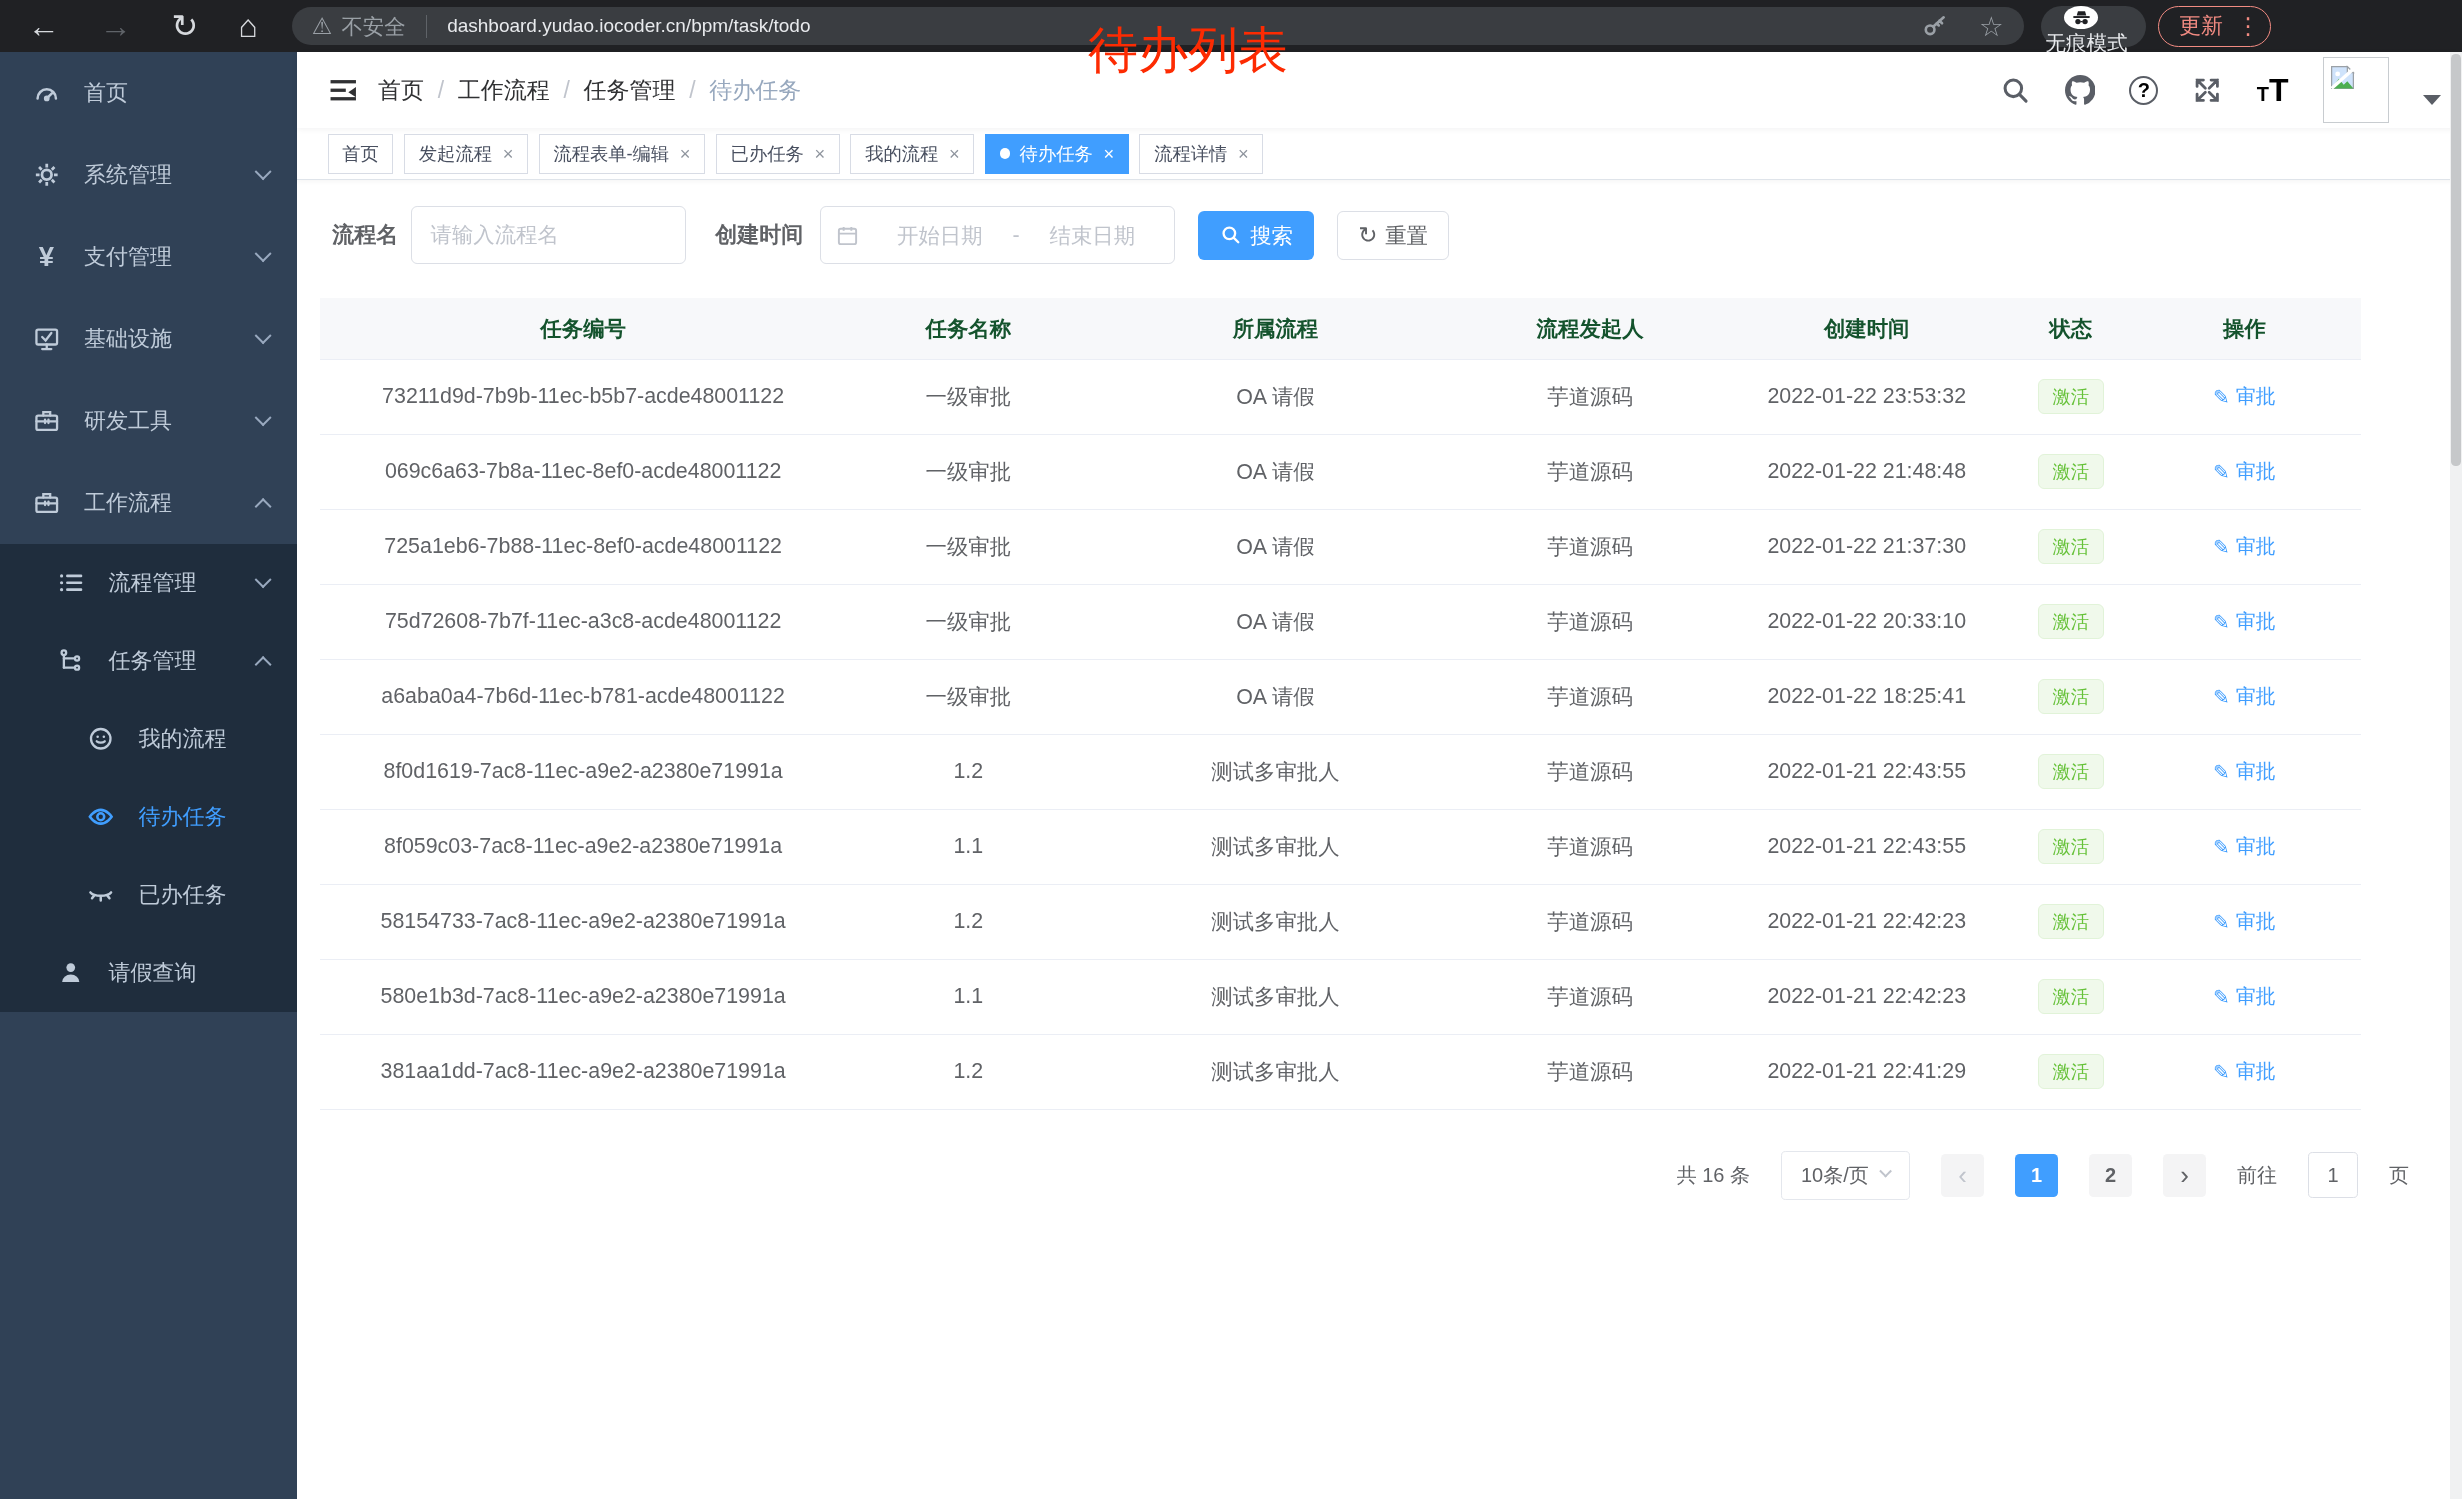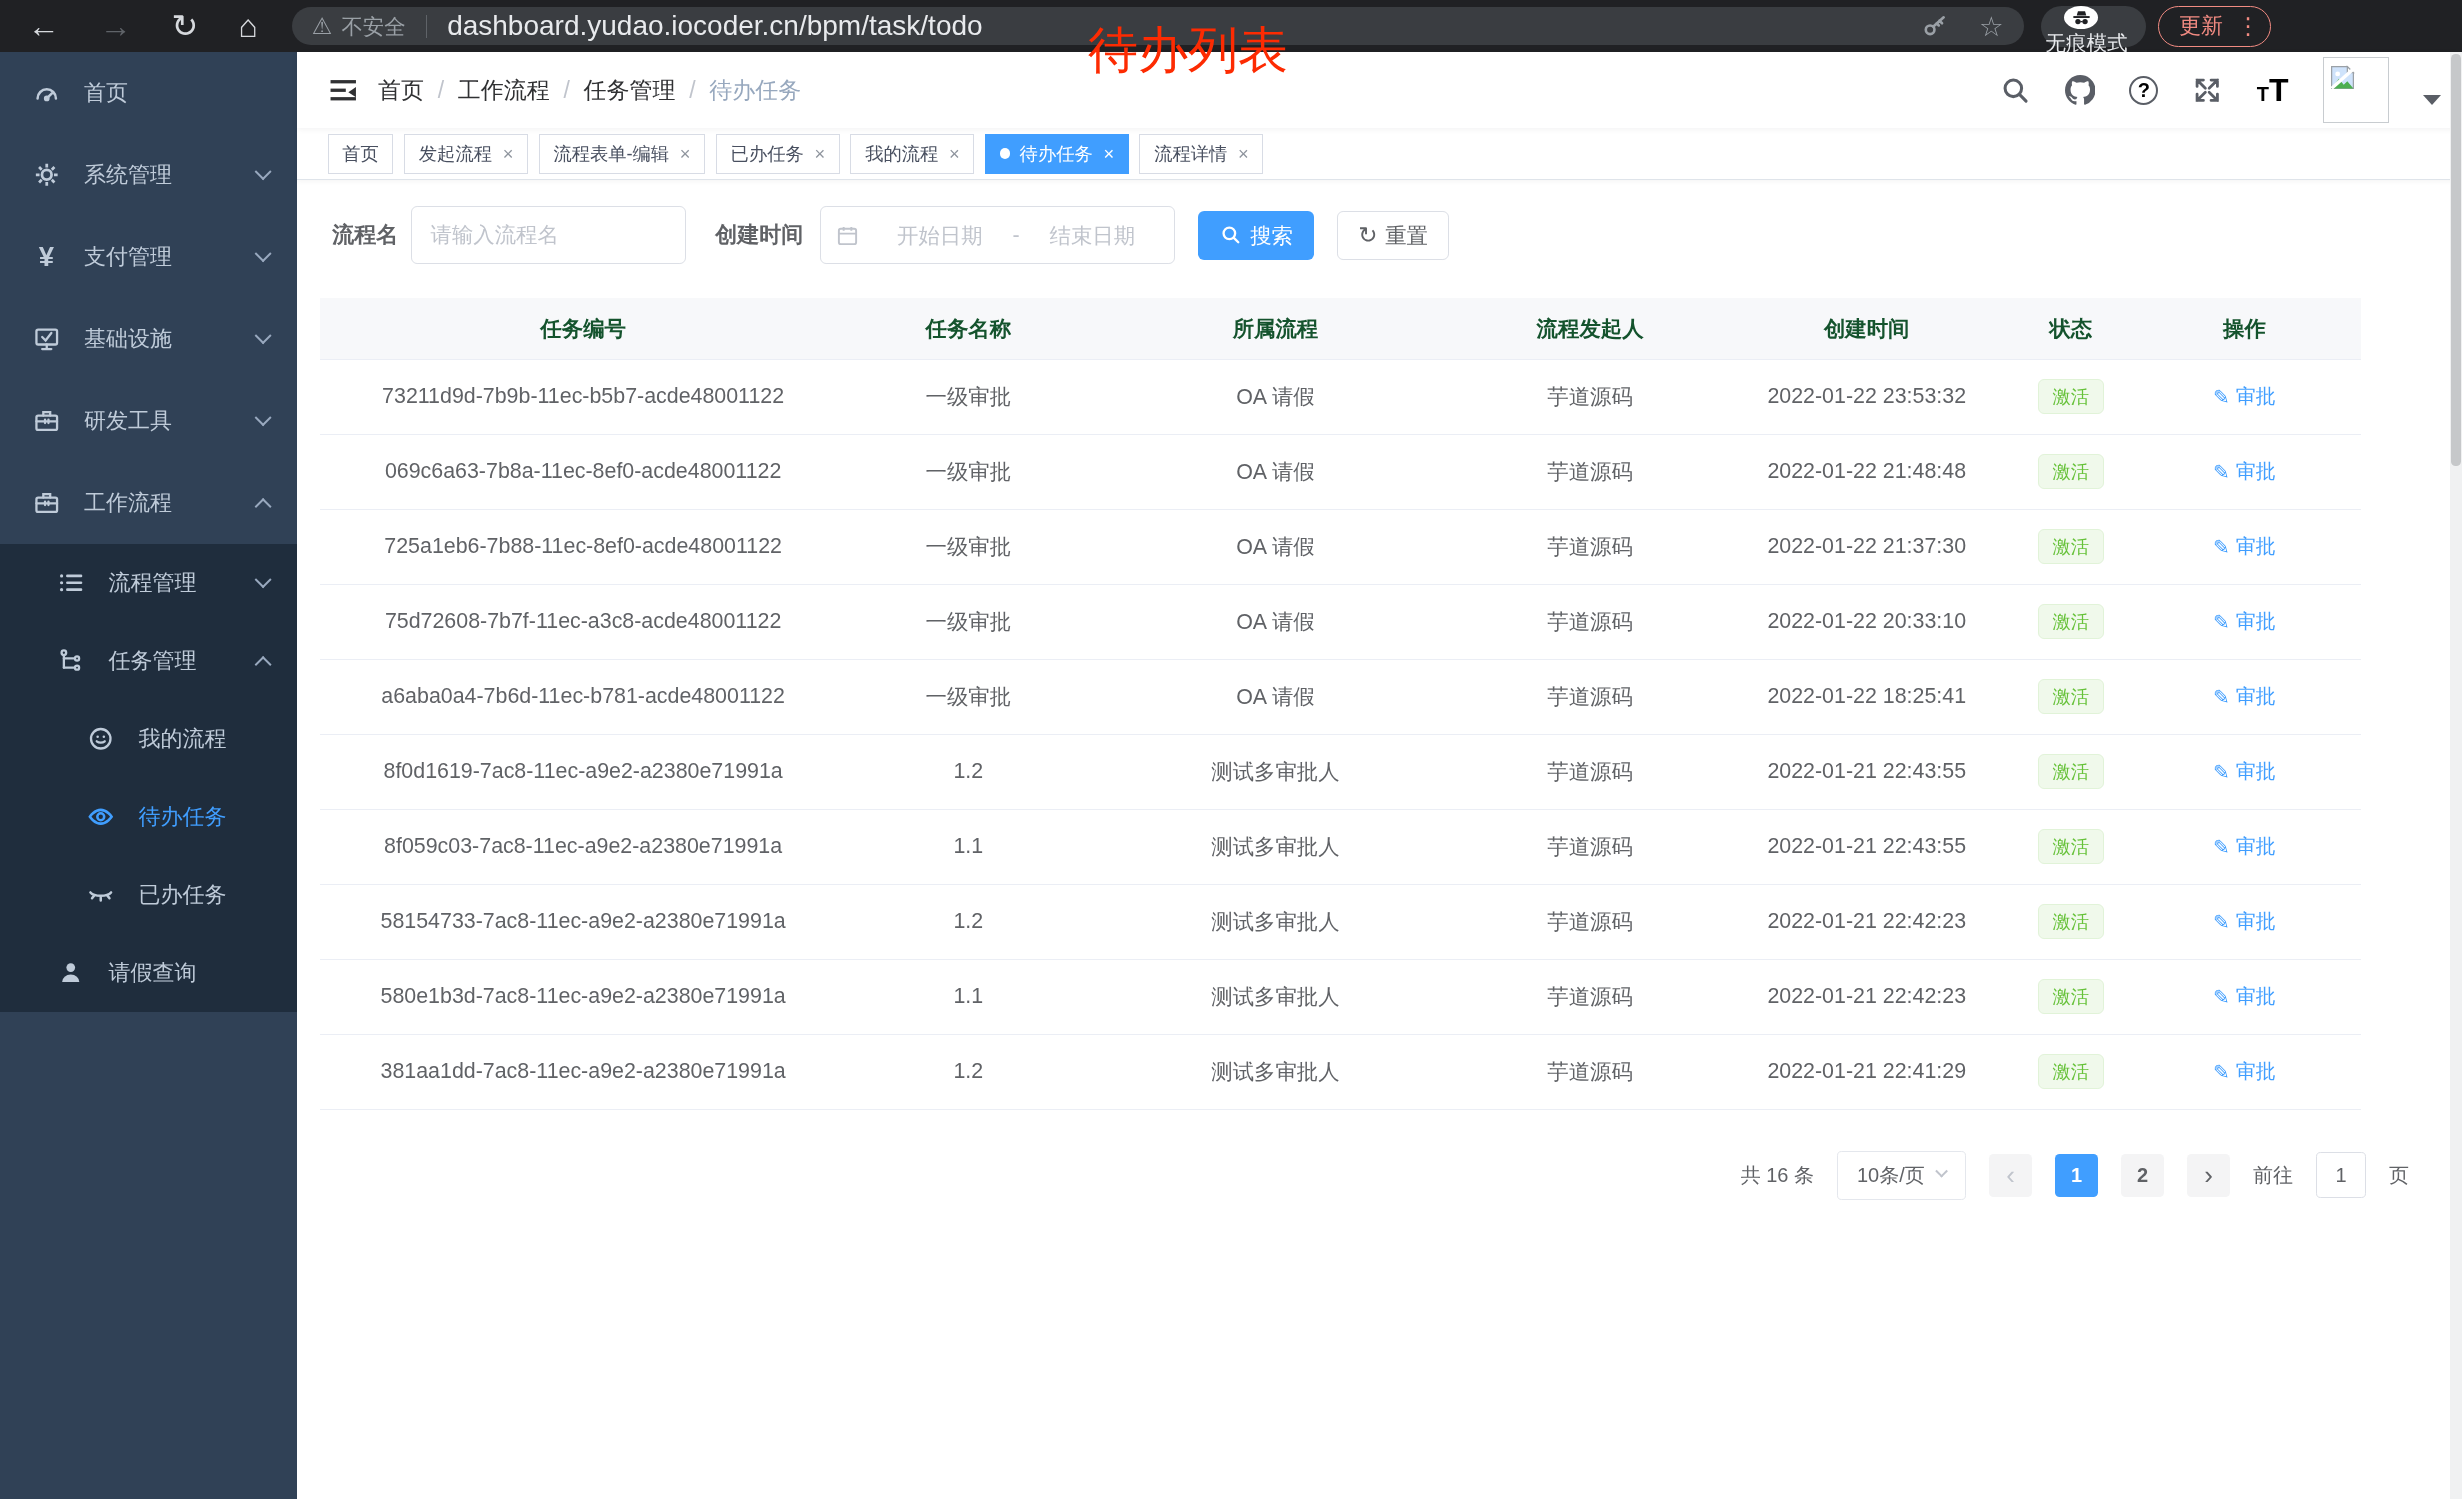--- a/index.html
+++ b/index.html
@@ -8,21 +8,21 @@
 
   
   .chrome { position:relative; height:52px; background:#202124; display:flex; align-items:center; }
   .chrome .navbtns { display:flex; align-items:center; gap:40px; padding:0 34px 0 27.5px; }
   .chrome .nbtn { font-size:32px; color:#d6d9dd; line-height:1; }
   .chrome .nbtn.disabled { color:#5f6368; }
   .omnibox { display:flex; align-items:center; height:38px; width:1732px; background:#3a3d41; border-radius:20px; padding:0 20px; }
   .omnibox .warn { color:#9aa0a6; font-size:23px; margin-right:9.2px; }
   .omnibox .sec { color:#9aa0a6; font-size:21.4px; }
   .omnibox .sep { width:1.5px; height:23px; background:#5f6368; margin:0 20px; }
-  .omnibox .url { color:#e8eaed; font-size:28px; flex:1; white-space:nowrap; overflow:hidden; }
+  .omnibox .url { color:#e8eaed; font-size:19px; flex:1; white-space:nowrap; overflow:hidden; }
   .omnibox .keyic { width:26px; height:26px; margin-right:30.5px; }
   .omnibox .star { color:#9aa0a6; font-size:27.5px; }
   .incog { display:flex; align-items:center; height:41px; background:#3a3d41; border-radius:21.4px; margin-left:17px; padding:0 18.3px 0 4.6px;flex-direction:column; }
   .incog .circ { width:34px; height:34px; border-radius:50%; background:#fff; display:flex; align-items:center; justify-content:center; margin-right:10.7px; }
   .incog .circ svg { width:23px; height:23px; }
   .incog .lbl { color:#e8eaed; font-size:20.6px; }
   .updatepill { display:flex; align-items:center; height:41px; border:1.5px solid #f28b82; border-radius:21.4px; margin-left:12.2px; padding:0 10.7px 0 20px; color:#f28b82; }
   .updatepill .ulbl { font-size:22px; margin-right:13.7px; }
   .updatepill .dots { font-size:23px; letter-spacing:0; }
 
@@ -94,21 +94,21 @@
 
   
   table { border-collapse:collapse; table-layout:fixed; width:2041px; font-size:21.4px; }
   thead th { height:61px; background:#f7f8fa; color:#14532d; font-weight:600; text-align:center; border-bottom:1.5px solid #ebeef5; }
   tbody td { height:75px; color:#606266; text-align:center; border-bottom:1.5px solid #ebeef5; background:#fff; }
   .tag-success { display:inline-block; background:#f0f9eb; border:1.5px solid #e1f3d8; color:#67c23a; font-size:18.3px; border-radius:6.1px; padding:5.3px 13.7px; line-height:1.2; }
   .oplink { color:#409eff; font-size:20px; text-decoration:none; cursor:pointer; display:inline-flex; align-items:center; gap:6.1px; }
   .oplink .pencil { font-size:20px; }
 
   
-  .pagination { display:flex; align-items:center; justify-content:flex-end; margin-top:41px; gap:23px; font-size:20px; color:#606266; }
+  .pagination { display:flex; align-items:center; justify-content:flex-end; margin-top:41px; gap:31px; font-size:20px; color:#606266; }
   .psel { position:relative; width:129px; height:49px; border:1.5px solid #e4e7ed; border-radius:4.6px; display:flex; align-items:center; justify-content:center; color:#606266; cursor:pointer; }
   .psel .chev { border-color:#c0c4cc; margin:0 0 0 12.2px; width:9.2px; height:9.2px; }
   .pbtn { min-width:43px; height:43px; background:#f4f4f5; border-radius:4.6px; display:flex; align-items:center; justify-content:center; font-size:20px; color:#606266; cursor:pointer; font-weight:600; }
   .pbtn.pg-active { background:#409eff; color:#fff; }
   .pbtn.arrow { font-size:26px; font-weight:normal; }
   .pbtn.prev { color:#c0c4cc; }
   .goto-input { width:50px; height:46px; border:1.5px solid #dcdfe6; border-radius:4.6px; text-align:center; font-size:20px; color:#606266; outline:none; font-family:inherit; }
 
   
   .scrollbar { position:absolute; right:0; top:52px; bottom:0; width:12.2px; background:#f0f1f2; z-index:40; }

